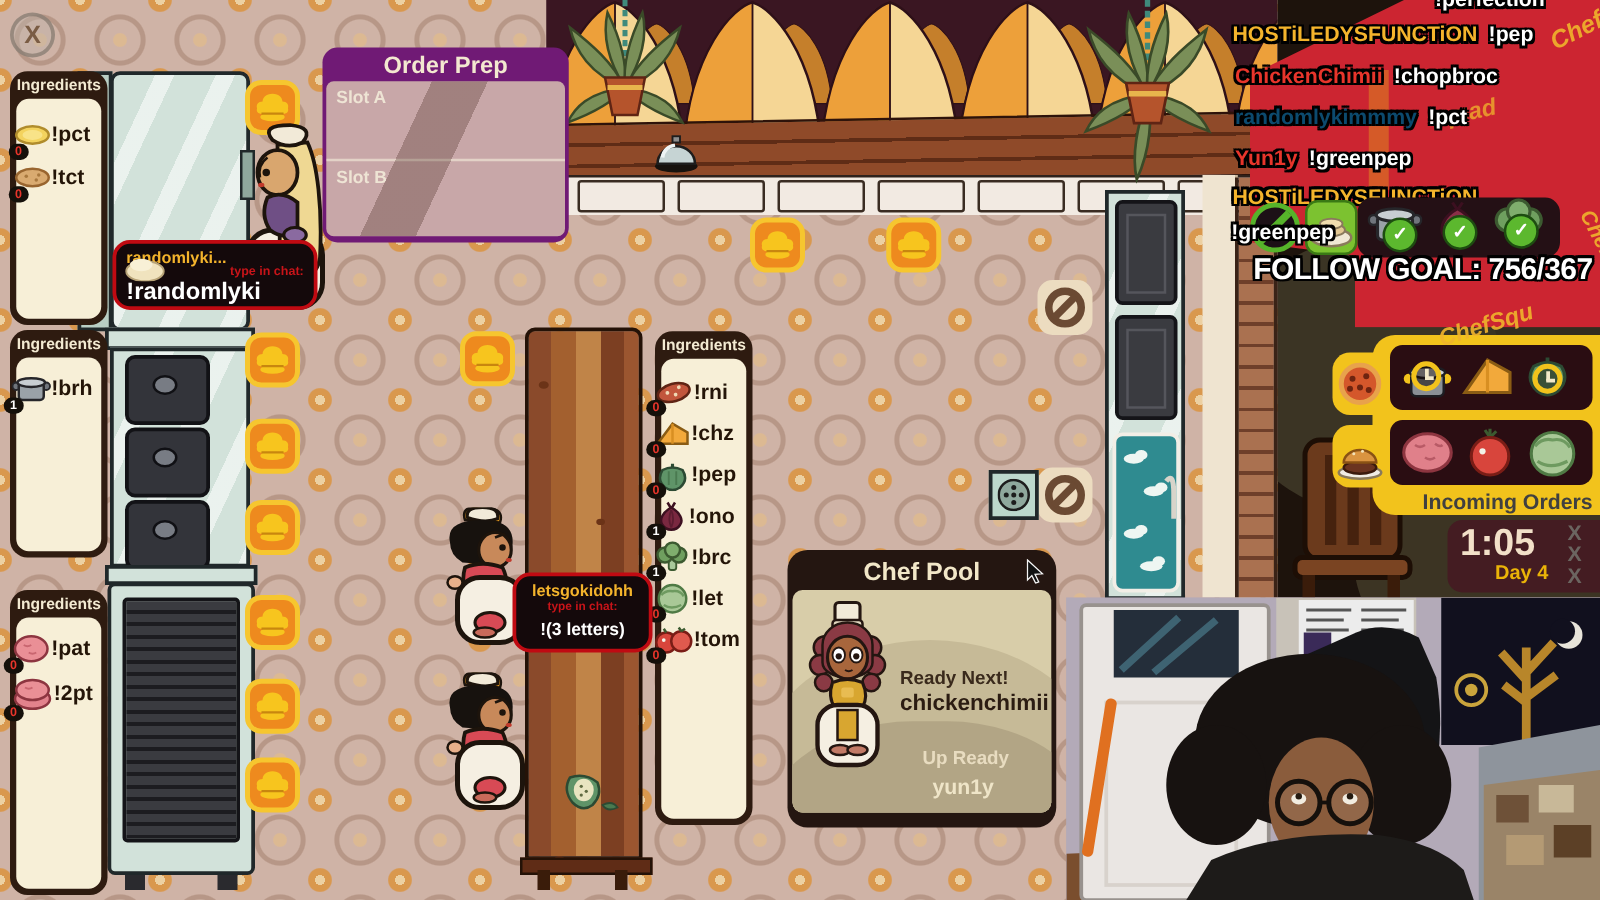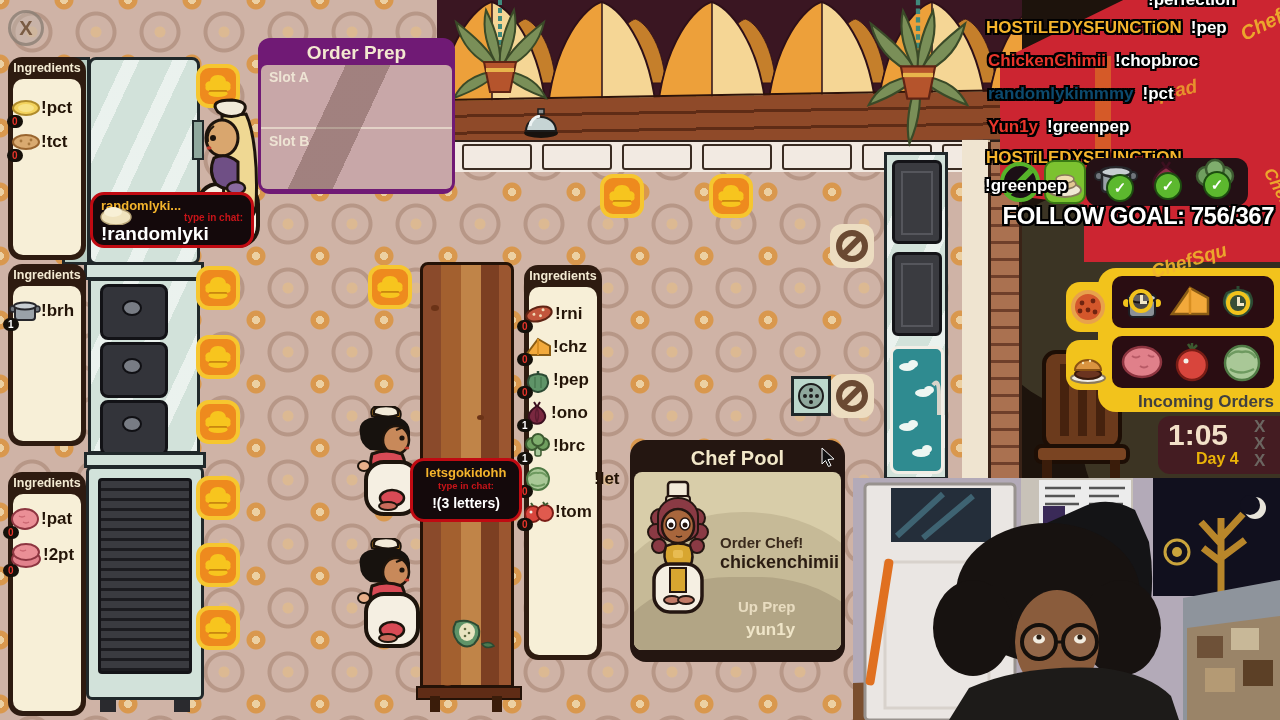--- a/index.html
+++ b/index.html
@@ -419,21 +419,21 @@
       <div class="ing-item" style="left:-6px;top:144px;">
         <svg width="30" height="26">
             <rect x="12" y="14" width="6" height="9" rx="2" fill="#a8c89a" stroke="#3c5a30" stroke-width="1.5"></rect>
             <circle cx="9" cy="11" r="6" fill="#6f9f5f" stroke="#3c5a30" stroke-width="2"></circle>
             <circle cx="20" cy="11" r="6" fill="#6f9f5f" stroke="#3c5a30" stroke-width="2"></circle>
             <circle cx="15" cy="7" r="6" fill="#7fae6d" stroke="#3c5a30" stroke-width="2"></circle>
           </svg>
         <span class="ing-cmd">!brc</span>
         <span class="badge white" style="left:-6px;top:21px;">1</span>
       </div>
-      <div class="ing-item" style="left:-6px;top:177px;gap:41px;">
+      <div class="ing-item" style="left:-6px;top:177px;">
         <svg width="30" height="26">
             <circle cx="15" cy="13" r="11" fill="#a9c897" stroke="#4f7a44" stroke-width="2"></circle>
             <path d="M6 10 q4 -4 9 -3 q6 -1 9 4" stroke="#6e9a60" stroke-width="2" fill="none"></path>
             <path d="M8 18 q6 4 14 0" stroke="#6e9a60" stroke-width="2" fill="none"></path>
           </svg>
         <span class="ing-cmd">!let</span>
         <span class="badge red" style="left:-6px;top:21px;">0</span>
       </div>
       <div class="ing-item" style="left:-6px;top:210px;">
         <svg width="32" height="26">
@@ -530,23 +530,23 @@
         <circle cx="25" cy="45" r="2.5" fill="#241611"></circle>
           <circle cx="39" cy="45" r="2.5" fill="#241611"></circle>
         <path d="M30 56 q3 2 6 0" stroke="#241611" stroke-width="1.5" fill="none"></path>
         <path d="M20 66 q-4 12 2 20 l22 0 q5 -9 0 -20 q-12 -5 -24 0 Z" fill="#d8a630" stroke="#241611" stroke-width="2.5"></path>
         <rect x="27" y="70" width="10" height="8" rx="2" fill="#e8bc52"></rect>
         <rect x="8" y="84" width="48" height="48" rx="16" fill="#f5efe2" stroke="#241611" stroke-width="3.5"></rect>
         <rect x="24" y="88" width="16" height="24" fill="#d8a630" stroke="#241611" stroke-width="2"></rect>
         <ellipse cx="26" cy="120" rx="8" ry="4" fill="#c27a66" stroke="#241611" stroke-width="2"></ellipse>
         <ellipse cx="40" cy="120" rx="8" ry="4" fill="#c27a66" stroke="#241611" stroke-width="2"></ellipse>
       </svg>
-      <div class="txt" style="position:absolute;left:86px;top:62px;color:#3a2a1c;font-size:15px;">Order Chef!</div>
+      <div class="txt" style="position:absolute;left:86px;top:62px;color:#3a2a1c;font-size:15px;">Ready Next!</div>
       <div class="txt" style="position:absolute;left:86px;top:80px;color:#2b1c12;font-size:18px;">chickenchimii</div>
-      <div class="txt" style="position:absolute;left:104px;top:126px;color:#e8dcc0;font-size:15px;">Up Prep</div>
+      <div class="txt" style="position:absolute;left:104px;top:126px;color:#e8dcc0;font-size:15px;">Up Ready</div>
       <div class="txt" style="position:absolute;left:112px;top:148px;color:#efe5c8;font-size:17px;">yun1y</div>
     </div>
   </div>
 
   <svg class="abs" style="left:820px;top:447px;z-index:60;" width="18" height="20">
     <path d="M2 1 L14 12 L8 12.5 L11 18.5 L8.5 19.5 L5.5 13.5 L2 17 Z" fill="#111" stroke="#f5f5f5" stroke-width="1"></path>
   </svg>
 
   <div class="abs" style="left:8px;top:10px;width:36px;height:36px;border-radius:50%;
        background:rgba(190,180,170,0.45);border:3px solid rgba(120,110,100,0.6);box-sizing:border-box;text-align:center;">

